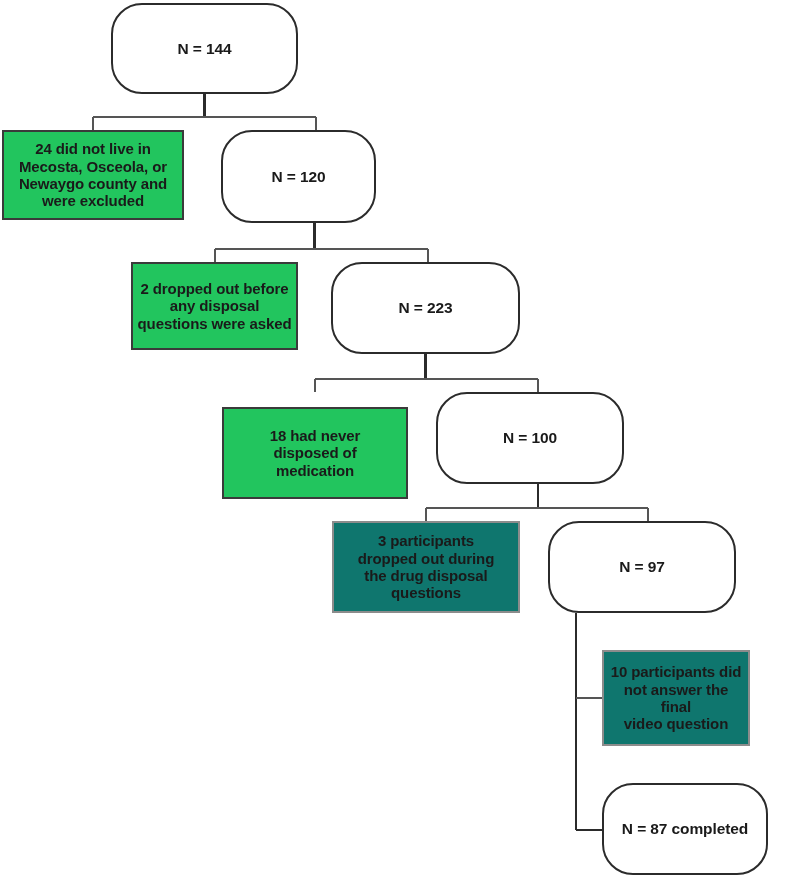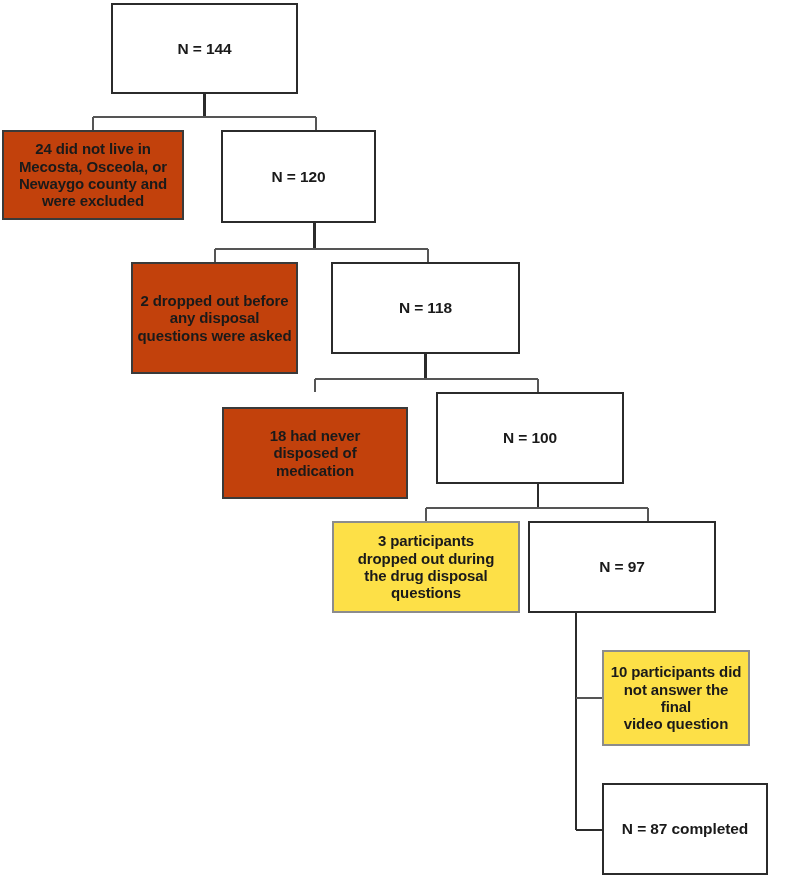--- a/index.html
+++ b/index.html
@@ -43,29 +43,29 @@
     width: 100%;
     padding: 0 4px;
     box-sizing: border-box;
     white-space: pre-line;
   }
   .fill-white {
     background: #ffffff;
     border: 2px solid #2b2b2b;
   }
   .fill-light {
-    background: #c2410c;
+    background: #22c55e;
     border: 2px solid #3a3a3a;
   }
   .fill-dark {
-    background: #fde047;
+    background: #0f766e;
     border: 2px solid #8c8c8c;
   }
   .size-14 { font-size: 15px; }
-  .size-15 { font-size: 15.5px; }
+  .size-15 { font-size: 15.5px; border-radius: 31px; }
 </style>
 </head>
 <body>
 
 <div id="flow-root">
 
   <svg id="flow-svg" viewBox="0 0 787 877">
     <g fill="none" stroke="#555555" stroke-width="2.4" shape-rendering="crispEdges">
 
       <path d="M 204.5 94 L 204.5 117" stroke="#2b2b2b"></path>
@@ -102,48 +102,48 @@
     <span class="node-label">24 did not live in
 Mecosta, Osceola, or
 Newaygo county and
 were excluded</span>
   </div>
 
   <div class="node-box fill-white size-15" style="left:221px; top:130px; width:155px; height:93px;">
     <span class="node-label">N = 120</span>
   </div>
 
-  <div class="node-box fill-light size-14" style="left:131px; top:262px; width:167px; height:112px;">
+  <div class="node-box fill-light size-14" style="left:131px; top:262px; width:167px; height:88px;">
     <span class="node-label">2 dropped out before
 any disposal
 questions were asked</span>
   </div>
 
   <div class="node-box fill-white size-15" style="left:331px; top:262px; width:189px; height:92px;">
-    <span class="node-label">N = 118</span>
+    <span class="node-label">N = 223</span>
   </div>
 
   <div class="node-box fill-light size-14" style="left:222px; top:392px; width:186px; height:92px;margin-top:15px;">
     <span class="node-label">18 had never
 disposed of
 medication</span>
   </div>
 
   <div class="node-box fill-white size-15" style="left:436px; top:392px; width:188px; height:92px;">
     <span class="node-label">N = 100</span>
   </div>
 
   <div class="node-box fill-dark size-14" style="left:332px; top:521px; width:188px; height:92px;">
     <span class="node-label">3 participants
 dropped out during
 the drug disposal
 questions</span>
   </div>
 
-  <div class="node-box fill-white size-15" style="left:528px; top:521px; width:188px; height:92px;">
+  <div class="node-box fill-white size-15" style="left:548px; top:521px; width:188px; height:92px;">
     <span class="node-label">N = 97</span>
   </div>
 
   <div class="node-box fill-dark size-14" style="left:602px; top:650px; width:148px; height:96px;">
     <span class="node-label">10 participants did
 not answer the final
 video question</span>
   </div>
 
   <div class="node-box fill-white size-15" style="left:602px; top:783px; width:166px; height:92px;">

